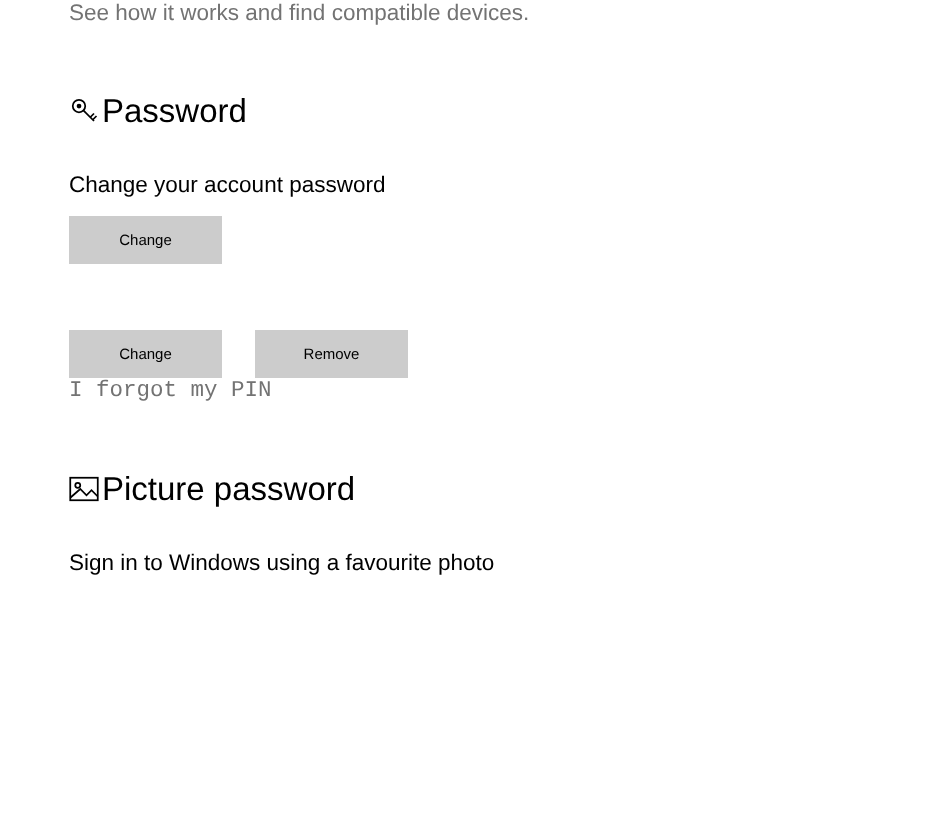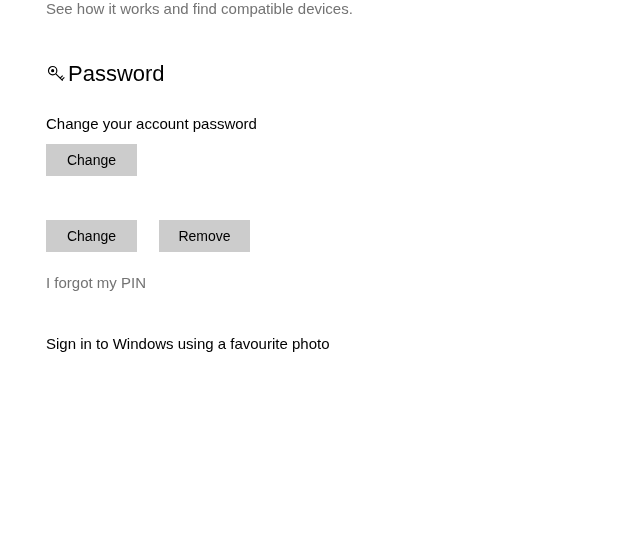--- a/index.html
+++ b/index.html
@@ -48,31 +48,31 @@
     margin-top: 16px;
   }
   .button-row {
     display: flex;
     gap: 22px;
   }
   .btn {
     background: #cccccc;
     border: none;
     font-family: inherit;
-    font-size: 14px;
+    font-size: 10px;
     color: #000;
-    width: 91px;
+    width: 102px;
     height: 32px;
     display: flex;
     align-items: center;
     justify-content: center;
     cursor: pointer;
   }
   .sublink {
-    margin-top: 22px;
+    font-family: Liberation Mono, monospace;
   }
   svg { display: block; }
 </style>
 </head>
 <body>
 
 
 
 <a class="link">See how it works and find compatible devices.</a>
 
@@ -99,17 +99,27 @@
   <div class="button-row">
     <button class="btn">Change</button>
     <button class="btn">Remove</button>
   </div>
   <div class="sublink">
     <a class="link">I forgot my PIN</a>
   </div>
 </div>
 
 <div class="section">
+  <div class="section-header">
+    <span class="icon-wrap">
+      <svg width="22" height="18" viewBox="0 0 24 20" fill="none" stroke="#000" stroke-width="1.4">
+        <rect x="1" y="1" width="22" height="18"></rect>
+        <circle cx="7" cy="7" r="2"></circle>
+        <polyline points="1,17 9,10 14,15 18,11 23,16"></polyline>
+      </svg>
+    </span>
+    <h2>Picture password</h2>
+  </div>
   <p class="desc">Sign in to Windows using a favourite photo</p>
 </div>
 
 
 
 
 </body></html>

